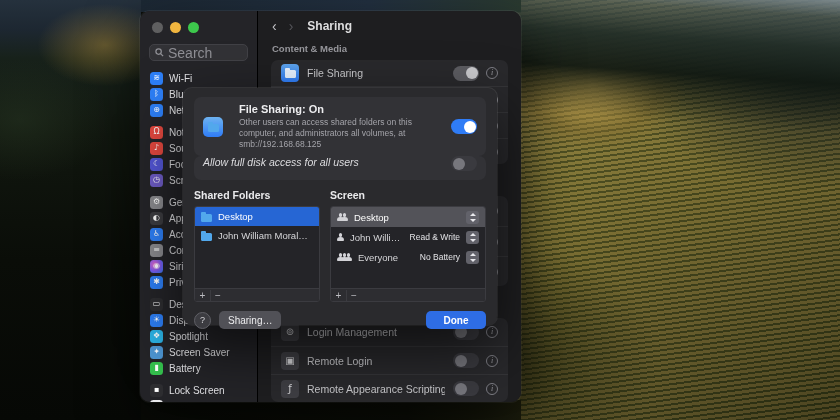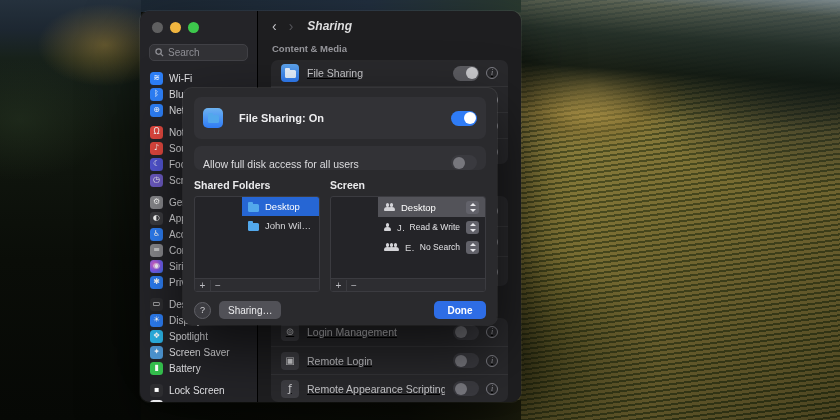--- a/index.html
+++ b/index.html
@@ -35,40 +35,40 @@
     box-shadow:0 22px 55px rgba(0,0,0,.6), 0 0 0 1px rgba(255,255,255,.07); }
 
   
   .sidebar { width:118px; flex:none; background:#242428; border-right:1px solid #000; padding-top:8px; }
   .traffic { display:flex; gap:7px; padding:3px 0 0 12px; }
   .dot { width:11px; height:11px; border-radius:50%; }
   .dot.close { background:#5f5f60; } .dot.min { background:#f0b53f; } .dot.max { background:#3dc84c; }
   .search { margin:11px 9px 0 9px; height:17px; border-radius:5px; background:#323236;
     border:1px solid #414146; display:flex; align-items:center; gap:4px; padding:0 5px; }
   .search svg { flex:none; }
-  .search span { font-size:10px; color:#8f8f95; }
+  .search span { font-size:14px; color:#8f8f95; }
   .nav { margin-top:9px; }
   .nav-group { margin-top:6px; }
   .nav-group:first-child { margin-top:0; }
   .nav-item { height:16px; display:flex; align-items:center; gap:6px; padding:0 10px; color:#e3e3e6; font-size:10px; white-space:nowrap; }
   .nicon { flex:none; width:13px; height:13px; border-radius:3.5px; color:#fff; font-size:8px;
     display:flex; align-items:center; justify-content:center; line-height:1; font-family:"DejaVu Sans",sans-serif; }
   .nicon.glyph-red { color:#e0565b; }
   .nicon.siri-grad { background:radial-gradient(circle at 35% 35%, #e668c8, #7b5bf0 55%, #2f7cf6) !important; }
 
   
   .main { flex:1; background:#1e1e20; position:relative; min-width:0; }
   .titlebar { height:30px; display:flex; align-items:center; padding:0 14px; gap:12px; }
   .chev { font-size:14px; line-height:1; }
   .chev.back { color:#c4c4c8; } .chev.fwd { color:#55555a; }
-  .main-title { font-size:12px; font-weight:bold; color:#dededf; margin-left:2px;font-style:italic; }
+  .main-title { font-size:12px; font-weight:bold; color:#dededf; margin-left:2px; }
   .section-label { font-size:9.5px; font-weight:bold; color:#97979c; padding:2px 14px 6px; }
   .group { margin:0 13px; background:#29292c; border-radius:7px; overflow:hidden; }
   .g2 { margin-top:32px; } .g3 { margin-top:32px; }
-  .row { height:26px; display:flex; align-items:center; gap:8px; padding:0 10px;text-decoration:underline; }
+  .row { height:26px; display:flex; align-items:center; gap:8px; padding:0 10px; }
   .g2 .row { height:30px; } .g3 .row { height:28px; }
   .row + .row { border-top:1px solid rgba(255,255,255,.06); }
   .ricon { flex:none; width:18px; height:18px; border-radius:4px; display:flex; align-items:center; justify-content:center;
     color:#d9d9dc; font-size:10px; line-height:1; font-family:"DejaVu Sans",sans-serif; }
   .rlabel { font-size:10.5px; color:#c9c9cc; white-space:nowrap; overflow:hidden; }
   .rctrl { margin-left:auto; display:flex; align-items:center; gap:7px; }
   .info { width:12px; height:12px; border-radius:50%; border:1px solid #7d7d84; color:#9c9ca2;
     font-size:8px; font-family:"Liberation Serif",serif; font-style:italic;
     display:flex; align-items:center; justify-content:center; line-height:1; }
   .toggle { width:26px; height:15px; border-radius:8px; position:relative; flex:none; }
@@ -93,50 +93,50 @@
   .dialog { position:absolute; left:183px; top:88px; width:314px; height:237px;
     background:#2a2a2d; border-radius:9px; padding:9px 11px; z-index:5;
     box-shadow:0 24px 60px rgba(0,0,0,.66), 0 0 0 1px rgba(255,255,255,.1); }
   .card { background:#323236; border-radius:7px; }
   .card1 { display:flex; align-items:center; gap:16px; padding:6px 9px; min-height:42px; }
   .fs-icon { flex:none; width:20px; height:20px; border-radius:5px; background:linear-gradient(180deg,#6db2f0,#2f7cf6);
     display:flex; align-items:center; justify-content:center; }
   .fs-text { flex:1; min-width:0; }
   .fs-title { font-size:11px; font-weight:bold; color:#ededef; }
   .fs-desc { font-size:8.5px; color:#a4a4aa; line-height:1.3; margin-top:2px; }
-  .card2 { margin-top:7px; height:24px; display:flex; align-items:flex-end; padding:0 9px; }
+  .card2 { height:24px; display:flex; align-items:flex-start; padding:0 9px;font-style:italic; }
   .card2 .lbl { font-size:10.5px; color:#dcdcdf; }
   .card2 .toggle { margin-left:auto; }
   .cols-head { display:flex; margin-top:9px; }
   .col-h { font-size:10.5px; font-weight:bold; color:#eaeaec; }
   .col-h.users { margin-left:auto; width:156px; }
   .col-h.shared { width:136px; }
   .lists { display:flex; gap:10px; margin-top:5px; }
   .listbox { position:relative; background:#242428; border:1px solid #3b3b40; border-radius:3px; height:96px; overflow:hidden; }
   .sf-list { width:126px; } .us-list { width:156px; }
-  .lrow { display:flex; align-items:center; gap:6px; padding:0 6px; font-size:9.5px; color:#d6d6d9;margin-left:47px; }
+  .lrow { display:flex; align-items:center; gap:6px; padding:0 6px; font-size:9.5px; color:#d6d6d9; }
   .sf-list .lrow { height:19px; } .us-list .lrow { height:20px; }
   .lrow .nm { white-space:nowrap; overflow:hidden; text-overflow:ellipsis; flex:1; min-width:0; }
   .lrow.sel-blue { background:#2666d4; color:#fff; }
   .lrow.sel-gray { background:#535359; color:#fff; }
   .perm { font-size:8.5px; color:#e3e3e6; white-space:nowrap; }
   .stepper { flex:none; width:13px; height:13px; border-radius:3px; background:#62626a; position:relative; }
   .stepper::before, .stepper::after { content:""; position:absolute; left:3.5px; border-left:3px solid transparent; border-right:3px solid transparent; }
   .stepper::before { top:2px; border-bottom:3.5px solid #e8e8ec; }
   .stepper::after { bottom:2px; border-top:3.5px solid #e8e8ec; }
   .list-foot { position:absolute; left:0; right:0; bottom:0; height:13px; background:#2d2d31;
     border-top:1px solid #3b3b40; display:flex; align-items:center; }
   .pm { width:15px; text-align:center; color:#bcbcc1; font-size:10px; line-height:11px; }
   .pm + .pm { border-left:1px solid #3b3b40; }
   .dlg-foot { display:flex; align-items:center; margin-top:9px; gap:8px; }
   .help-btn { width:17px; height:17px; border-radius:50%; background:#3c3c41; border:1px solid #606066;
     color:#d6d6d9; font-size:9px; display:flex; align-items:center; justify-content:center; }
   .btn { height:18px; border-radius:5px; font-size:10px; display:flex; align-items:center; justify-content:center; }
   .btn.gray { background:#515157; color:#ececee; padding:0 9px; }
-  .btn.blue { background:#2e6de5; color:#fff; width:52px; margin-left:auto; font-weight:bold; }
+  .btn.blue { background:#2e6de5; color:#fff; width:60px; margin-left:auto; font-weight:bold; }
 </style>
 </head>
 <body>
 
 <div class="desktop">
   <div class="wp wp-left"></div>
   <div class="wp wp-right"></div>
   <div class="wp wp-top"></div>
   <div class="wp wp-bottom"></div>
 
@@ -359,20 +359,21 @@
     </div>
   </div>
 
   <div class="dialog">
     <div class="card card1">
       <span class="fs-icon">
           <span class="folder"></span>
         </span>
       <span class="fs-text">
         <div class="fs-title">File Sharing: On</div>
+        <div class="fs-desc">Other users can access shared folders on this computer, and administrators all volumes, at smb://192.168.68.125</div>
       </span>
       <span class="toggle on-blue">
           <span class="knob"></span>
         </span>
     </div>
 
     <div class="card card2">
       <span class="lbl">Allow full disk access for all users</span>
       <span class="toggle off-dim">
           <span class="knob"></span>
@@ -419,21 +420,21 @@
           <span class="perm">Read &amp; Write</span>
           <span class="stepper"></span>
         </div>
         <div class="lrow">
           <span class="ppl">
               <span class="person"></span>
               <span class="person"></span>
               <span class="person"></span>
             </span>
           <span class="nm">Everyone</span>
-          <span class="perm">No Search</span>
+          <span class="perm">No Battery</span>
           <span class="stepper"></span>
         </div>
         <div class="list-foot">
           <span class="pm">+</span>
           <span class="pm">−</span>
           <span class="pm"></span>
         </div>
       </div>
     </div>
 

